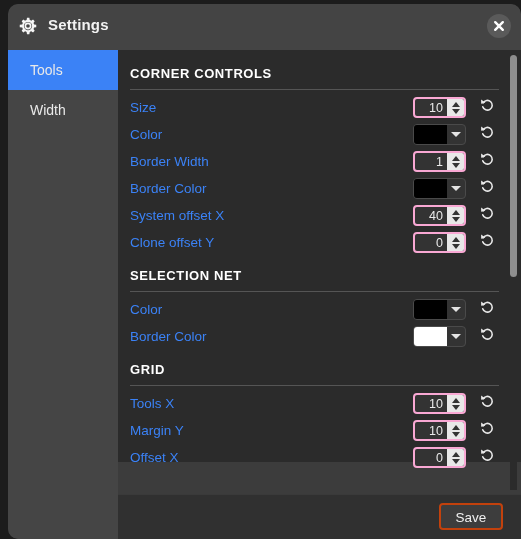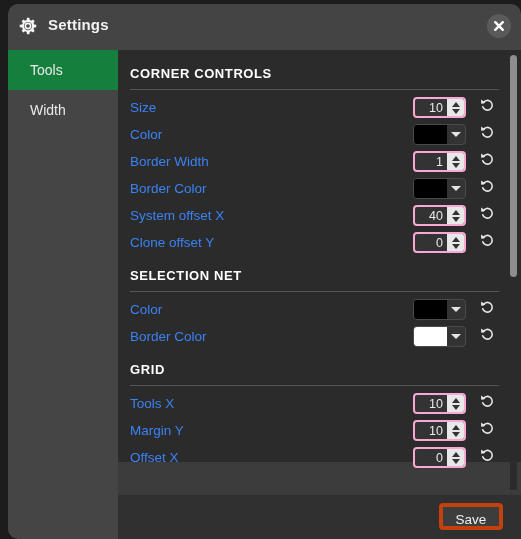--- a/index.html
+++ b/index.html
@@ -78,21 +78,21 @@
   .sidebar-item {
     height: 40px;
     line-height: 40px;
     padding-left: 22px;
     font-size: 14px;
     color: #e9e9e9;
     cursor: pointer;
     box-sizing: border-box;
   }
   .sidebar-item.active {
-    background: #15803d;
+    background: #3b82f6;
   }
 
   
   .content {
     position: absolute;
     left: 110px;
     top: 46px;
     width: 403px;
     height: 412px;
     background: #2b2b2b;
@@ -239,21 +239,21 @@
     background: #303030;
     border-top: 1px solid #3a3a3a;
   }
   .save-button {
     position: absolute;
     right: 18px;
     top: 8px;
     width: 64px;
     height: 27px;
     background: #3d3d3d;
-    border: 4px solid #c2410c;
+    border: 2px solid #c2410c;
     border-radius: 4px;
     color: #f0f0f0;
     font-size: 13.5px;
     line-height: 25px;
     text-align: center;
     cursor: pointer;
     box-sizing: border-box;
   }
 </style>
 </head>

